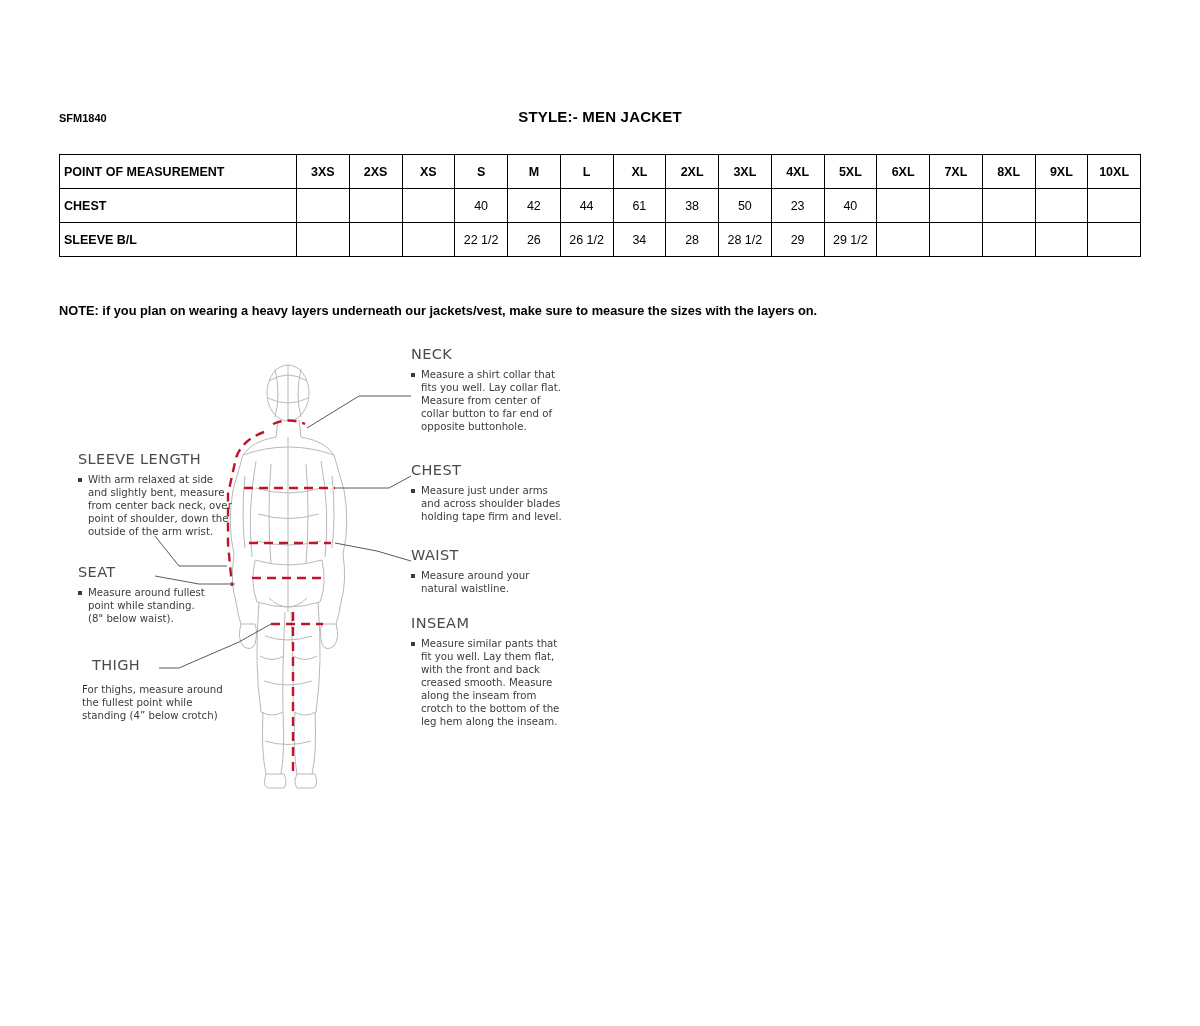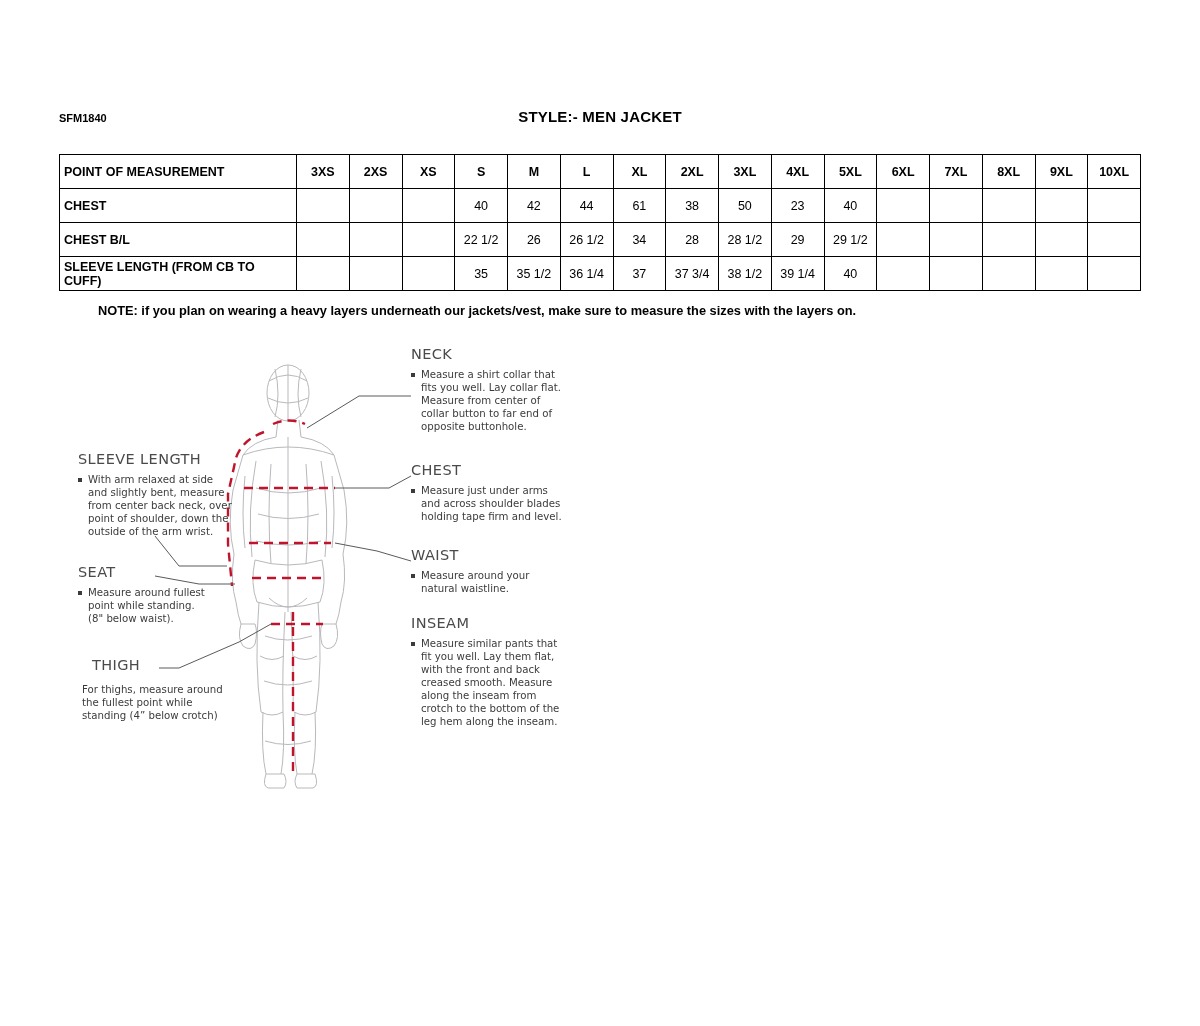--- a/index.html
+++ b/index.html
@@ -70,21 +70,20 @@
     font-weight: bold;
     margin-top: 28px;
   }
 
   .note {
     position: absolute;
     top: 303px;
     left: 59px;
     font-size: 12.8px;
     font-weight: bold;
-    margin-left: 39px;
   }
 
   .diagram {
     position: absolute;
     top: 336px;
     left: 59px;
     width: 600px;
     height: 470px;
     text-align: center;
   }
@@ -170,51 +169,32 @@
         <td>50</td>
         <td>23</td>
         <td>40</td>
         <td></td>
         <td></td>
         <td></td>
         <td></td>
         <td></td>
       </tr>
       <tr>
-        <td class="pom-cell">CHEST B/L</td>
+        <td class="pom-cell">SLEEVE B/L</td>
         <td></td>
         <td></td>
         <td></td>
         <td>22 1/2</td>
         <td>26</td>
         <td>26 1/2</td>
         <td>34</td>
         <td>28</td>
         <td>28 1/2</td>
         <td>29</td>
         <td>29 1/2</td>
-        <td></td>
-        <td></td>
-        <td></td>
-        <td></td>
-        <td></td>
-      </tr>
-      <tr>
-        <td class="pom-cell">SLEEVE LENGTH (FROM CB TO CUFF)</td>
-        <td></td>
-        <td></td>
-        <td></td>
-        <td>35</td>
-        <td>35 1/2</td>
-        <td>36 1/4</td>
-        <td>37</td>
-        <td>37 3/4</td>
-        <td>38 1/2</td>
-        <td>39 1/4</td>
-        <td>40</td>
         <td></td>
         <td></td>
         <td></td>
         <td></td>
         <td></td>
       </tr>
     </tbody>
   </table>
 
   <div class="note">NOTE: if you plan on wearing a heavy layers underneath our jackets/vest, make sure to measure the sizes with the layers on.</div>

